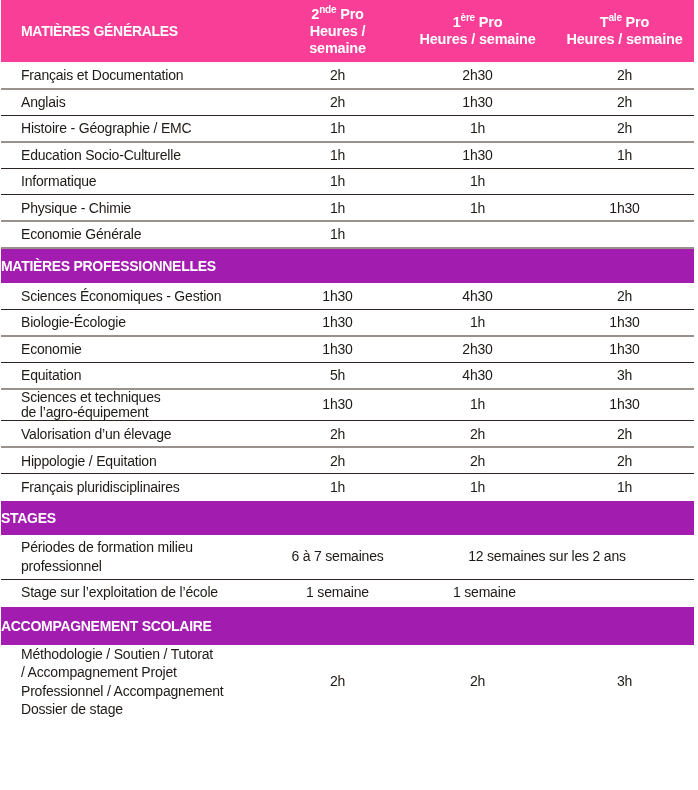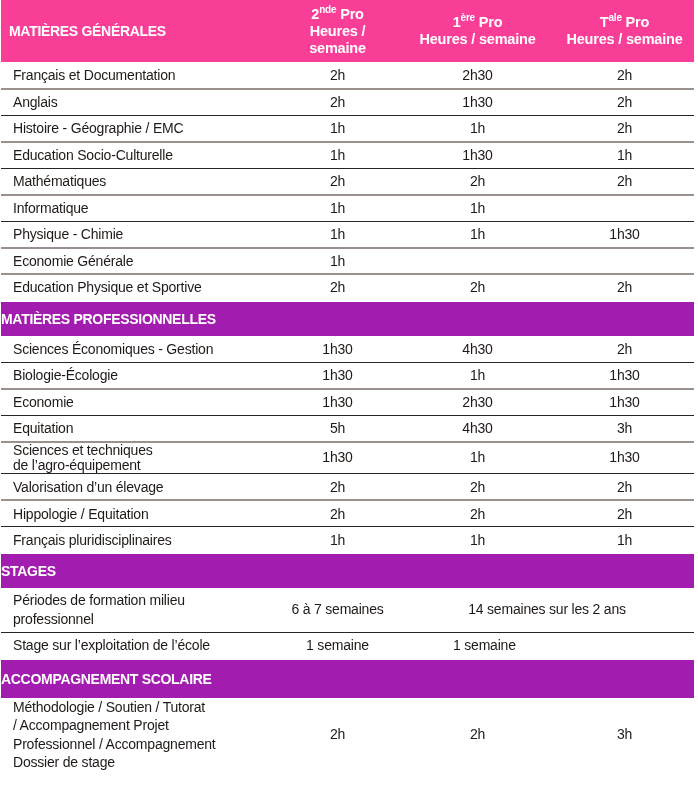--- a/index.html
+++ b/index.html
@@ -14,33 +14,33 @@
   col.c1 { width: 274px; }
   col.c2 { width: 125px; }
   col.c3 { width: 155px; }
   col.c4 { width: 139px; }
   th, td { vertical-align: middle; }
   tr.head th {
     background: #f93e98; color: #ffffff; font-weight: bold;
     height: 62px; font-size: 14.5px; line-height: 17px;
     text-align: center; letter-spacing: -0.2px;
   }
-  tr.head th.first { text-align: left; padding-left: 8px; font-size: 14px; letter-spacing: -0.3px; }
+  tr.head th.first { text-align: left; padding-left: 20px; font-size: 14px; letter-spacing: -0.3px; }
   sup { font-size: 10px; vertical-align: 6px; line-height: 0; }
   tr.section td {
     background: #a21caf; color: #ffffff; font-weight: bold;
     font-size: 14px; letter-spacing: -0.3px;
     padding-left: 0; height: 35px;
     border-top: 2px solid #ffffff;
   }
   tr.section.tall td { height: 39px; }
   tr.row td {
     height: 26.5px; font-size: 14px; letter-spacing: -0.2px;
   }
-  tr.row td.label { padding-left: 12px; text-align: left; }
+  tr.row td.label { padding-left: 20px; text-align: left; }
   tr.row td.val { text-align: center; font-weight: 500; }
   tr.row.l-gray td { border-bottom: 2px solid #9a918c; }
   tr.row.l-dark td { border-bottom: 1.5px solid #2b2420; }
   tr.row.last td { border-bottom: none; }
   tr.row.h40 td { height: 32px; line-height: 15px; }
   tr.row.h44 td { height: 44px; line-height: 19px; }
   tr.row.h84 td { height: 68px; line-height: 18.5px; }
   td.left-ish { text-align: left !important; padding-left: 53px; }
 </style>
 </head>
@@ -89,49 +89,37 @@
     <td class="val">1h</td>
     <td class="val">1h</td>
     <td class="val">2h</td>
   </tr>
   <tr class="row l-dark">
     <td class="label">Education Socio-Culturelle</td>
     <td class="val">1h</td>
     <td class="val">1h30</td>
     <td class="val">1h</td>
   </tr>
-  <tr class="row l-gray">
-    <td class="label">Mathématiques</td>
-    <td class="val">2h</td>
-    <td class="val">2h</td>
-    <td class="val">2h</td>
-  </tr>
   <tr class="row l-dark">
     <td class="label">Informatique</td>
     <td class="val">1h</td>
     <td class="val">1h</td>
     <td class="val"></td>
   </tr>
   <tr class="row l-gray">
     <td class="label">Physique - Chimie</td>
     <td class="val">1h</td>
     <td class="val">1h</td>
     <td class="val">1h30</td>
   </tr>
   <tr class="row l-gray">
     <td class="label">Economie Générale</td>
     <td class="val">1h</td>
     <td class="val"></td>
     <td class="val"></td>
-  </tr>
-  <tr class="row last">
-    <td class="label">Education Physique et Sportive</td>
-    <td class="val">2h</td>
-    <td class="val">2h</td>
-    <td class="val">2h</td>
   </tr>
 
   <tr class="section">
     <td colspan="4">MATIÈRES PROFESSIONNELLES</td>
   </tr>
   <tr class="row l-dark">
     <td class="label">Sciences Économiques - Gestion</td>
     <td class="val">1h30</td>
     <td class="val">4h30</td>
     <td class="val">2h</td>
@@ -178,21 +166,21 @@
     <td class="val">1h</td>
     <td class="val">1h</td>
   </tr>
 
   <tr class="section">
     <td colspan="4">STAGES</td>
   </tr>
   <tr class="row l-dark h44">
     <td class="label"><span>Périodes de formation milieu</span><br><span>professionnel</span></td>
     <td class="val">6 à 7 semaines</td>
-    <td class="val" colspan="2">14 semaines sur les 2 ans</td>
+    <td class="val" colspan="2">12 semaines sur les 2 ans</td>
   </tr>
   <tr class="row last">
     <td class="label">Stage sur l’exploitation de l’école</td>
     <td class="val">1 semaine</td>
     <td class="val left-ish">1 semaine</td>
     <td class="val"></td>
   </tr>
 
   <tr class="section tall">
     <td colspan="4">ACCOMPAGNEMENT SCOLAIRE</td>

